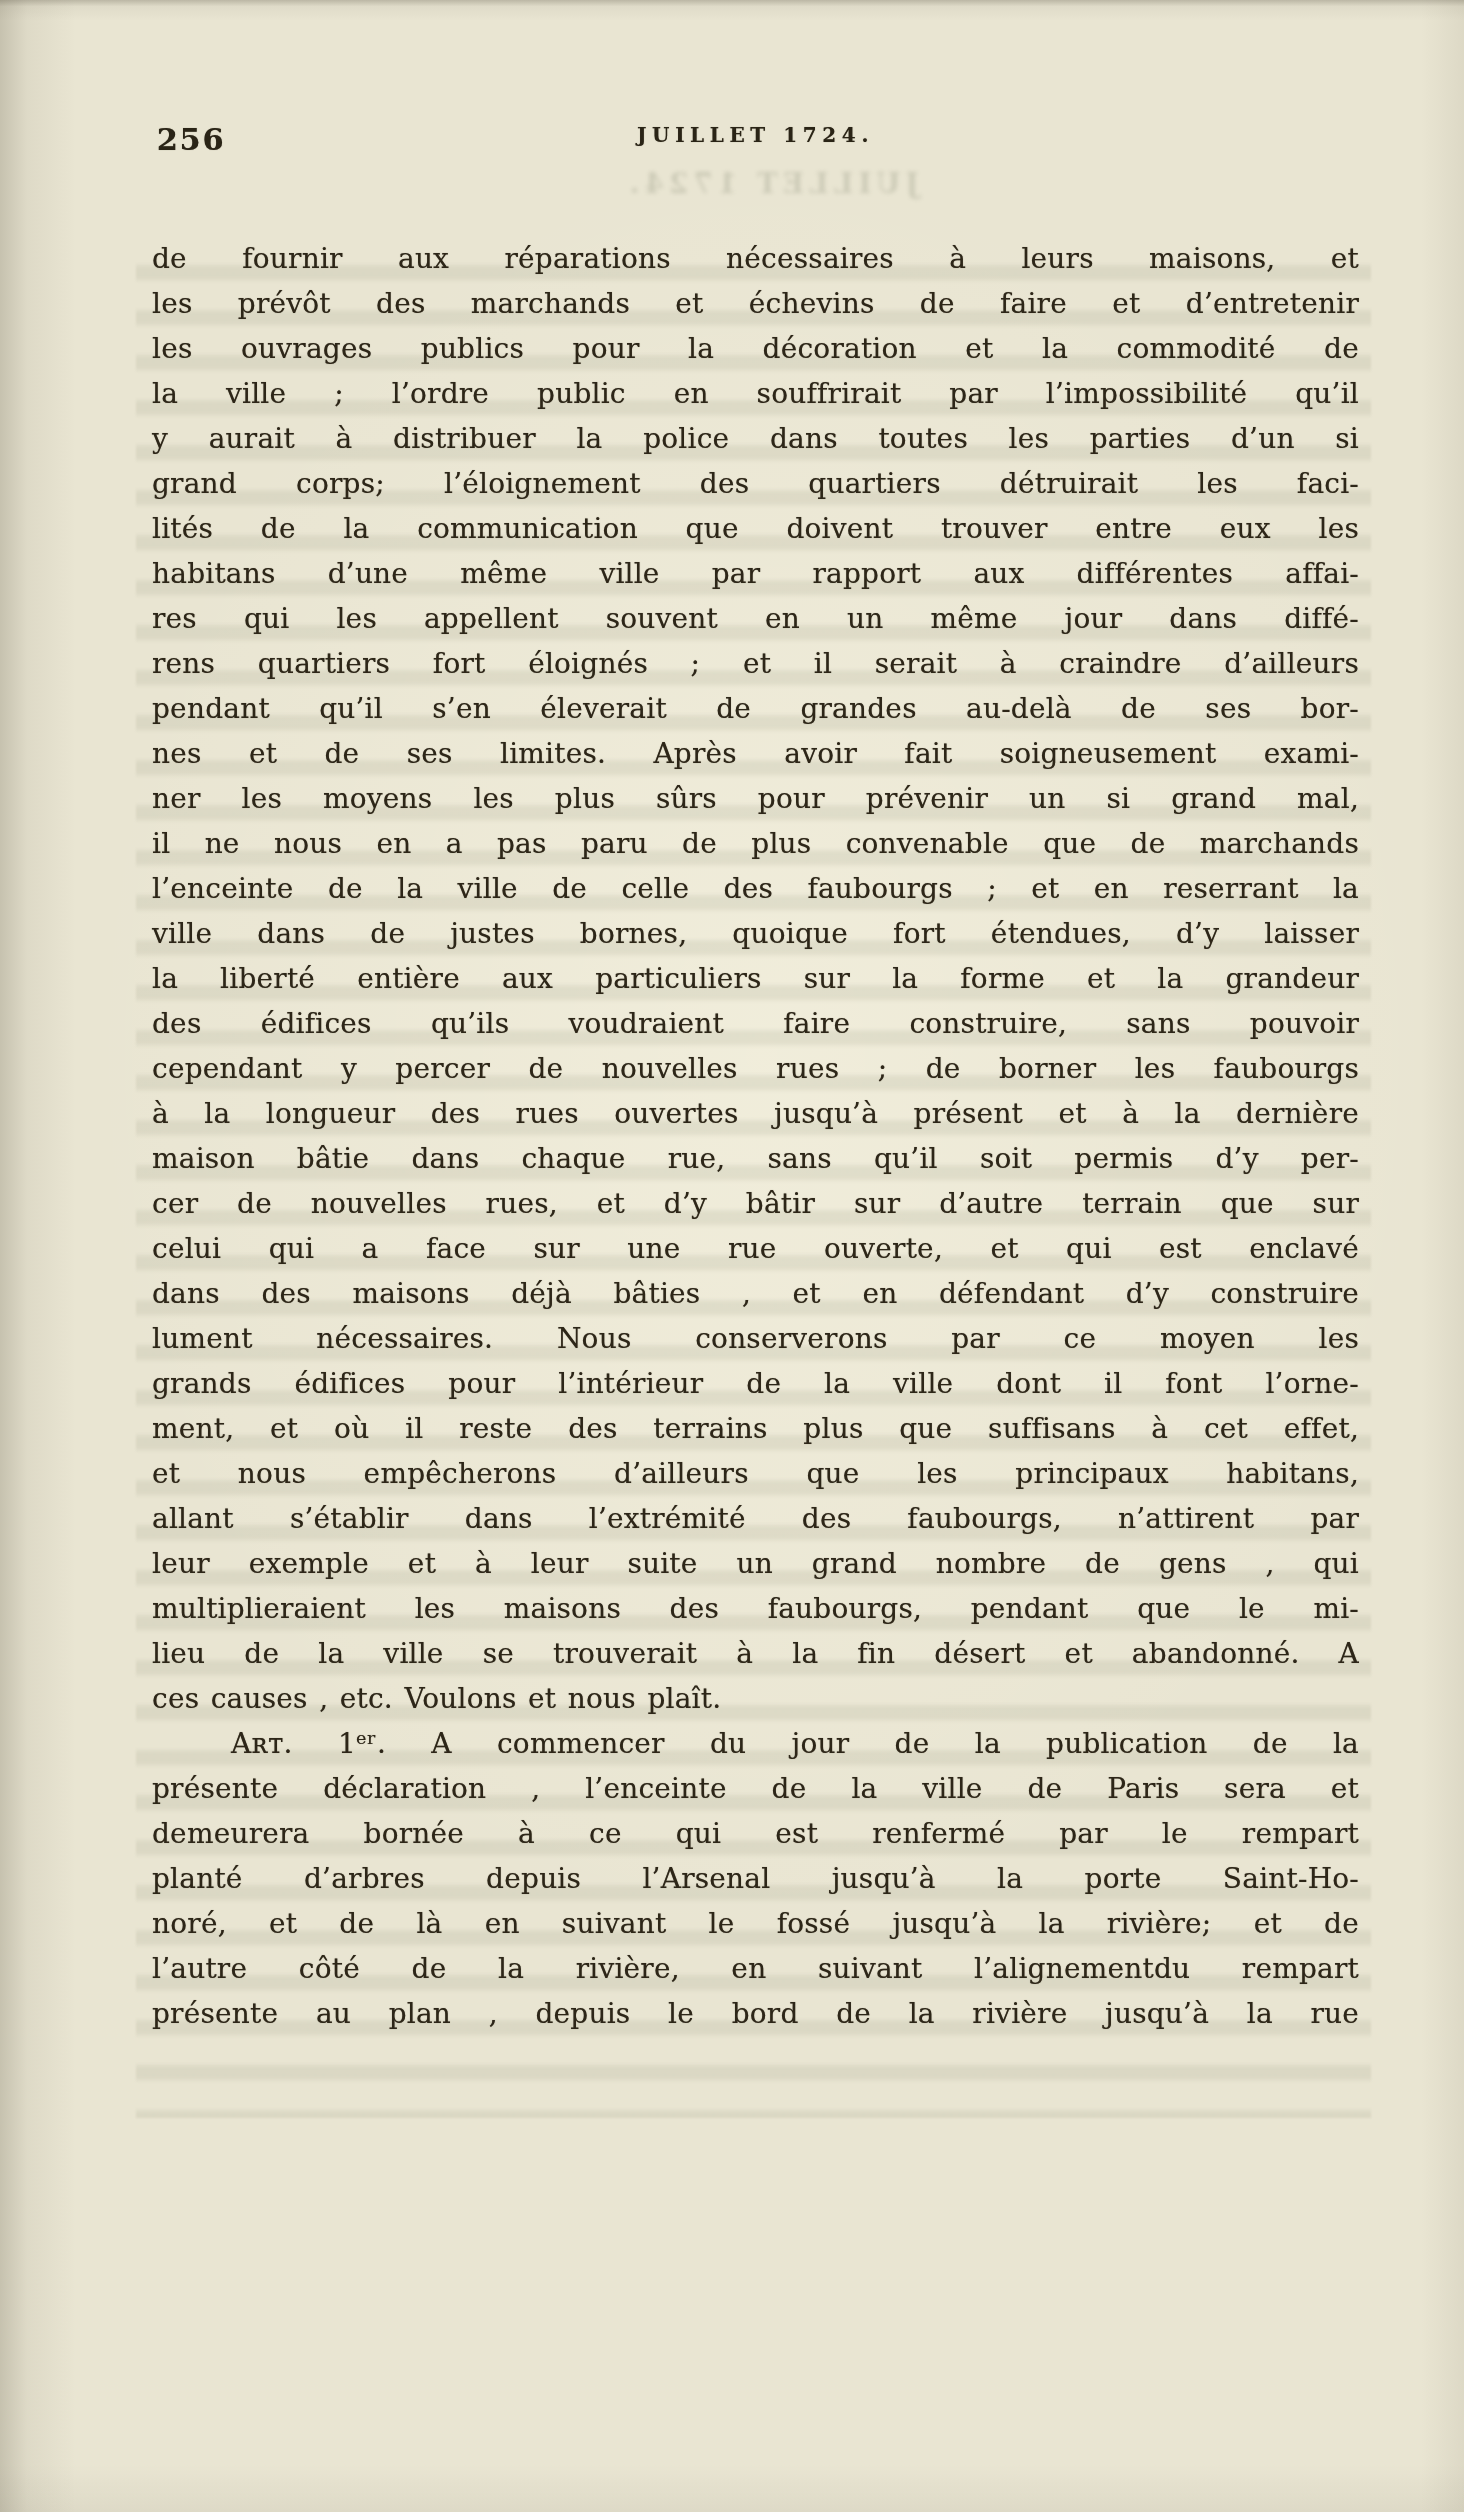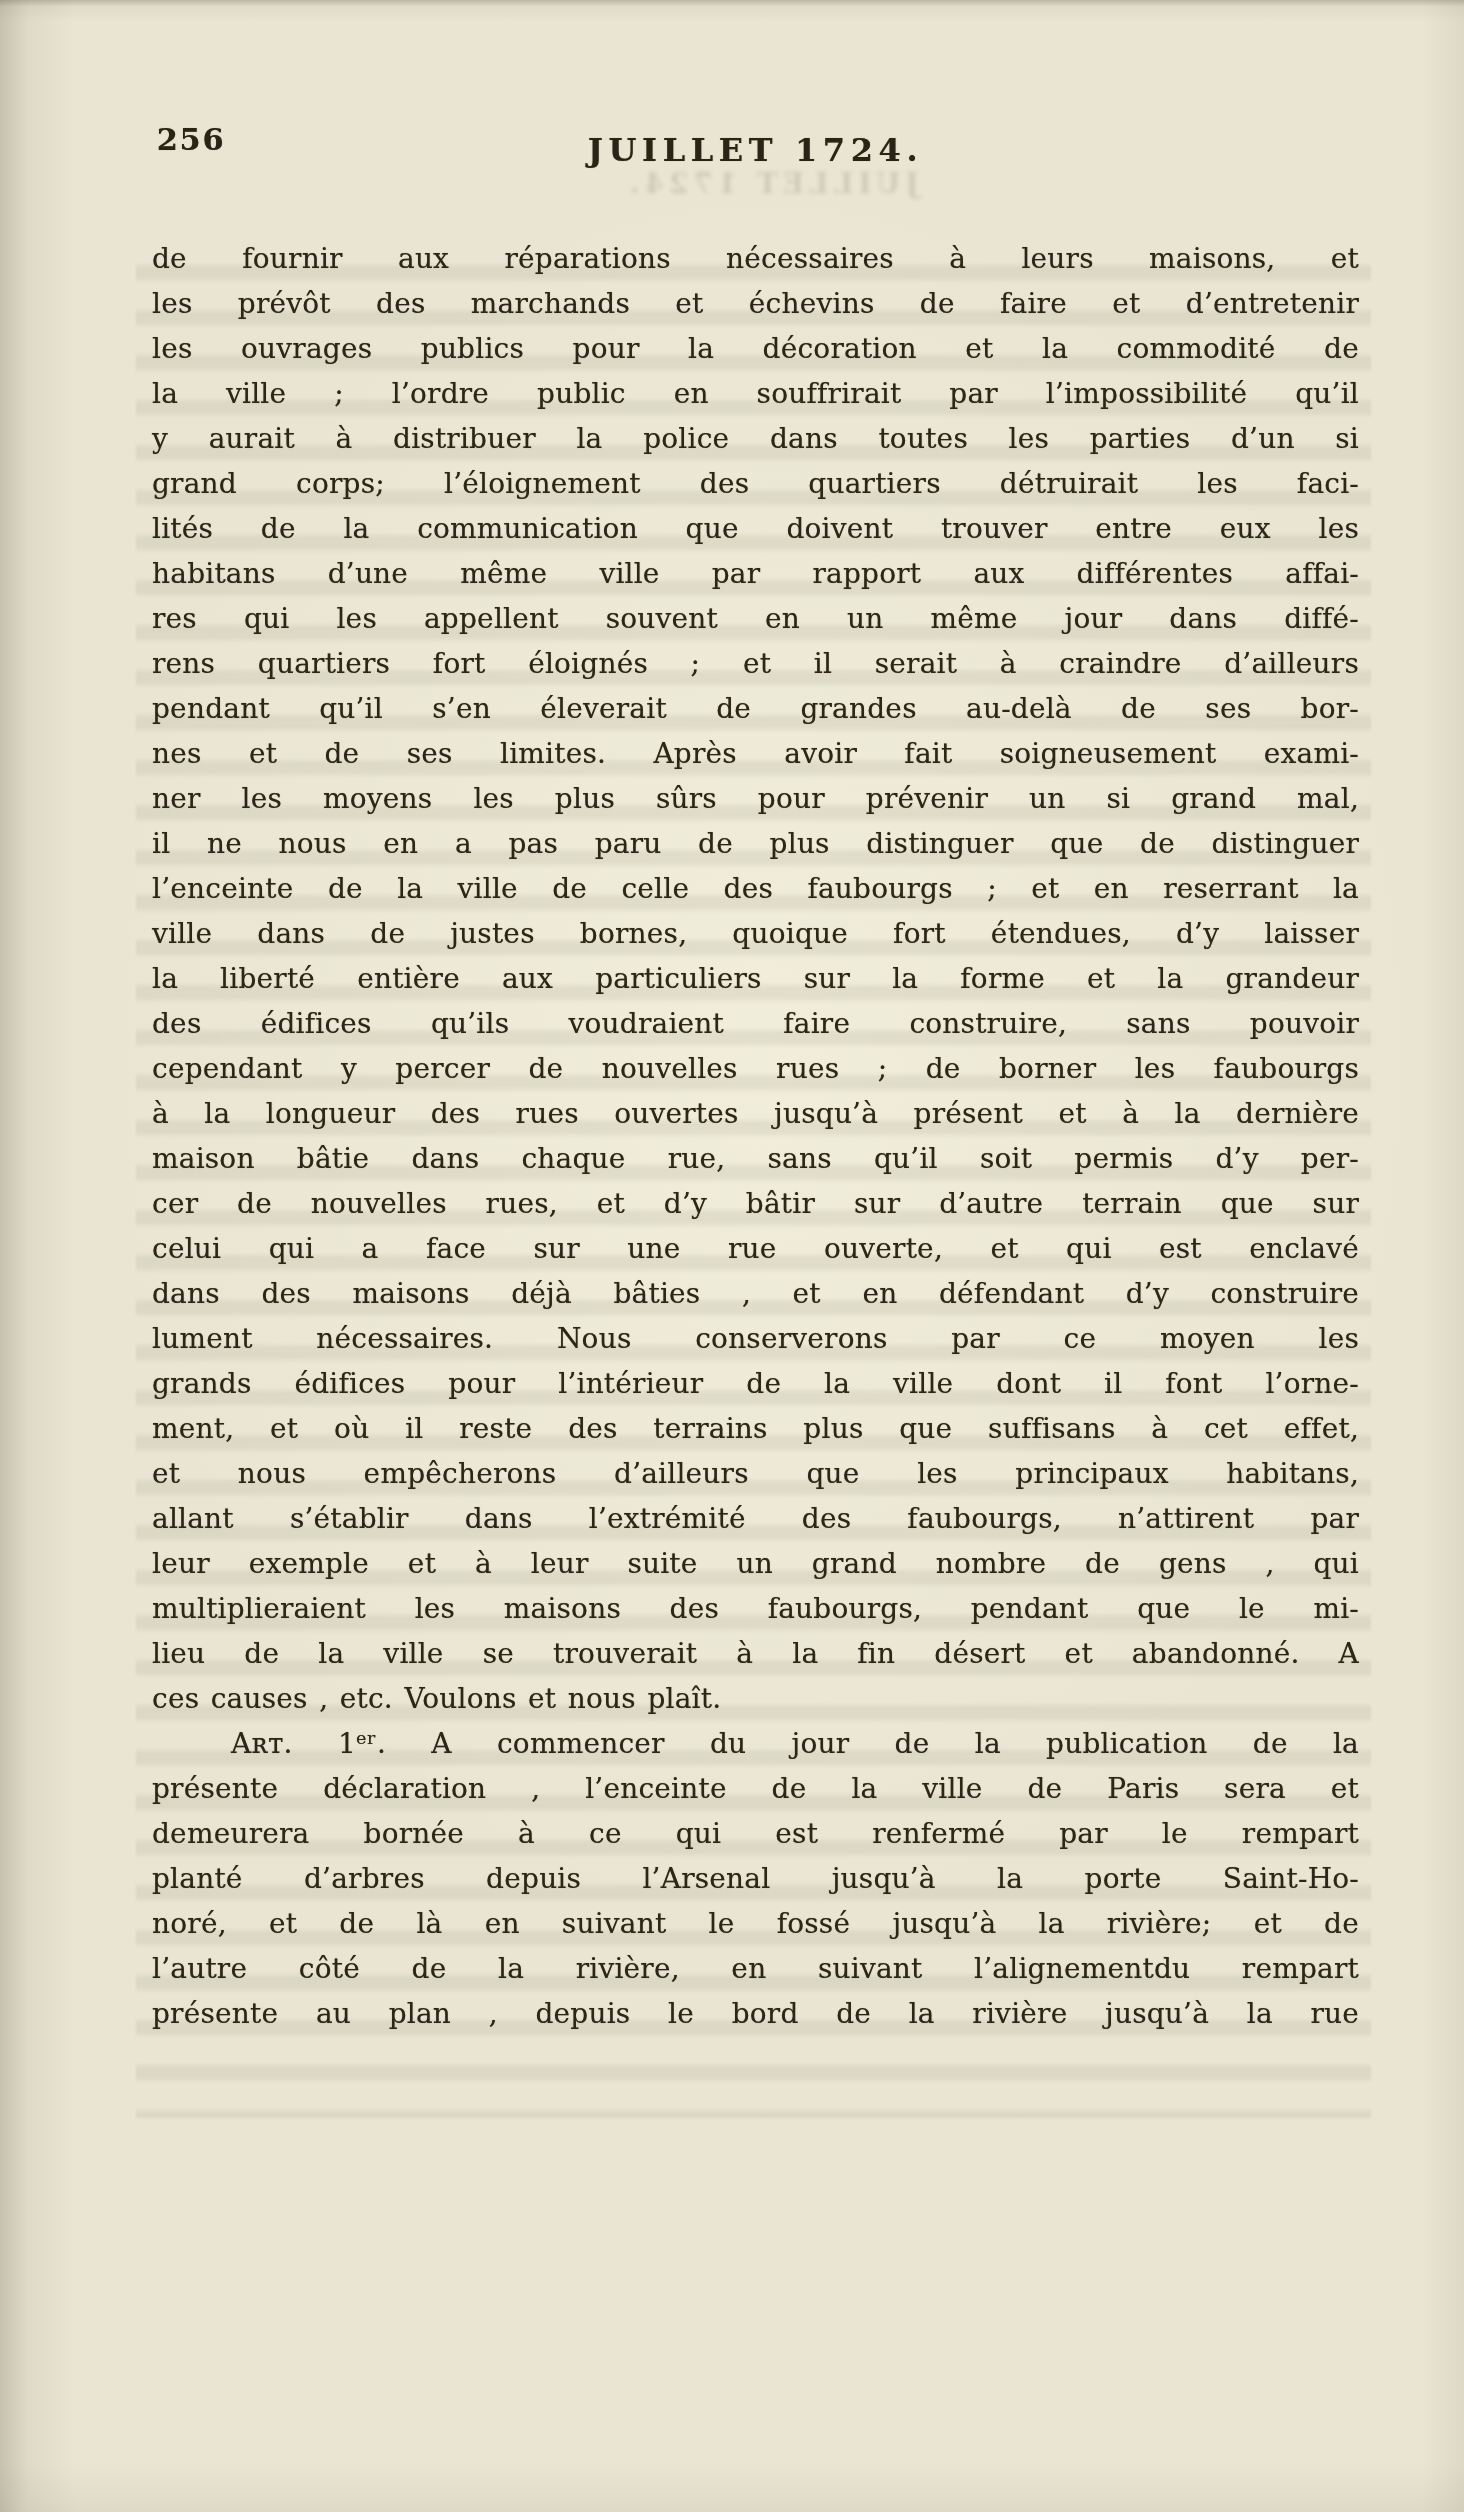--- a/index.html
+++ b/index.html
@@ -38,24 +38,24 @@
     top: 1.6px;
     font-size: 30.5px;
     letter-spacing: 1.6px;
     font-weight: bold;
     color: #2a2416;
     text-shadow: 0 0 0.8px rgba(42,36,22,0.55);
   }
   .running-title {
     position: absolute;
     left: 0;
-    top: 12px;
+    top: 4px;
     width: 100%;
     text-align: center;
-    font-size: 32px;
+    font-size: 20px;
     font-weight: bold;
     letter-spacing: 5.6px;
     color: #2a2416;
     text-shadow: 0 0 0.8px rgba(42,36,22,0.55);
   }
   .running-title-ghost {
     position: absolute;
     left: 168px;
     top: 168px;
     width: 1207px;
@@ -137,21 +137,21 @@
       <div class="line">la ville ; l’ordre public en souffrirait par l’impossibilité qu’il</div>
       <div class="line">y aurait à distribuer la police dans toutes les parties d’un si</div>
       <div class="line">grand corps; l’éloignement des quartiers détruirait les faci-</div>
       <div class="line">lités de la communication que doivent trouver entre eux les</div>
       <div class="line">habitans d’une même ville par rapport aux différentes affai-</div>
       <div class="line">res qui les appellent souvent en un même jour dans diffé-</div>
       <div class="line">rens quartiers fort éloignés ; et il serait à craindre d’ailleurs</div>
       <div class="line">pendant qu’il s’en éleverait de grandes au-delà de ses bor-</div>
       <div class="line">nes et de ses limites. Après avoir fait soigneusement exami-</div>
       <div class="line">ner les moyens les plus sûrs pour prévenir un si grand mal,</div>
-      <div class="line">il ne nous en a pas paru de plus distinguer que de distinguer</div>
+      <div class="line">il ne nous en a pas paru de plus convenable que de marchands</div>
       <div class="line">l’enceinte de la ville de celle des faubourgs ; et en reserrant la</div>
       <div class="line">ville dans de justes bornes, quoique fort étendues, d’y laisser</div>
       <div class="line">la liberté entière aux particuliers sur la forme et la grandeur</div>
       <div class="line">des édifices qu’ils voudraient faire construire, sans pouvoir</div>
       <div class="line">cependant y percer de nouvelles rues ; de borner les faubourgs</div>
       <div class="line">à la longueur des rues ouvertes jusqu’à présent et à la dernière</div>
       <div class="line">maison bâtie dans chaque rue, sans qu’il soit permis d’y per-</div>
       <div class="line">cer de nouvelles rues, et d’y bâtir sur d’autre terrain que sur</div>
       <div class="line">celui qui a face sur une rue ouverte, et qui est enclavé</div>
       <div class="line">dans des maisons déjà bâties , et en défendant d’y construire</div>

